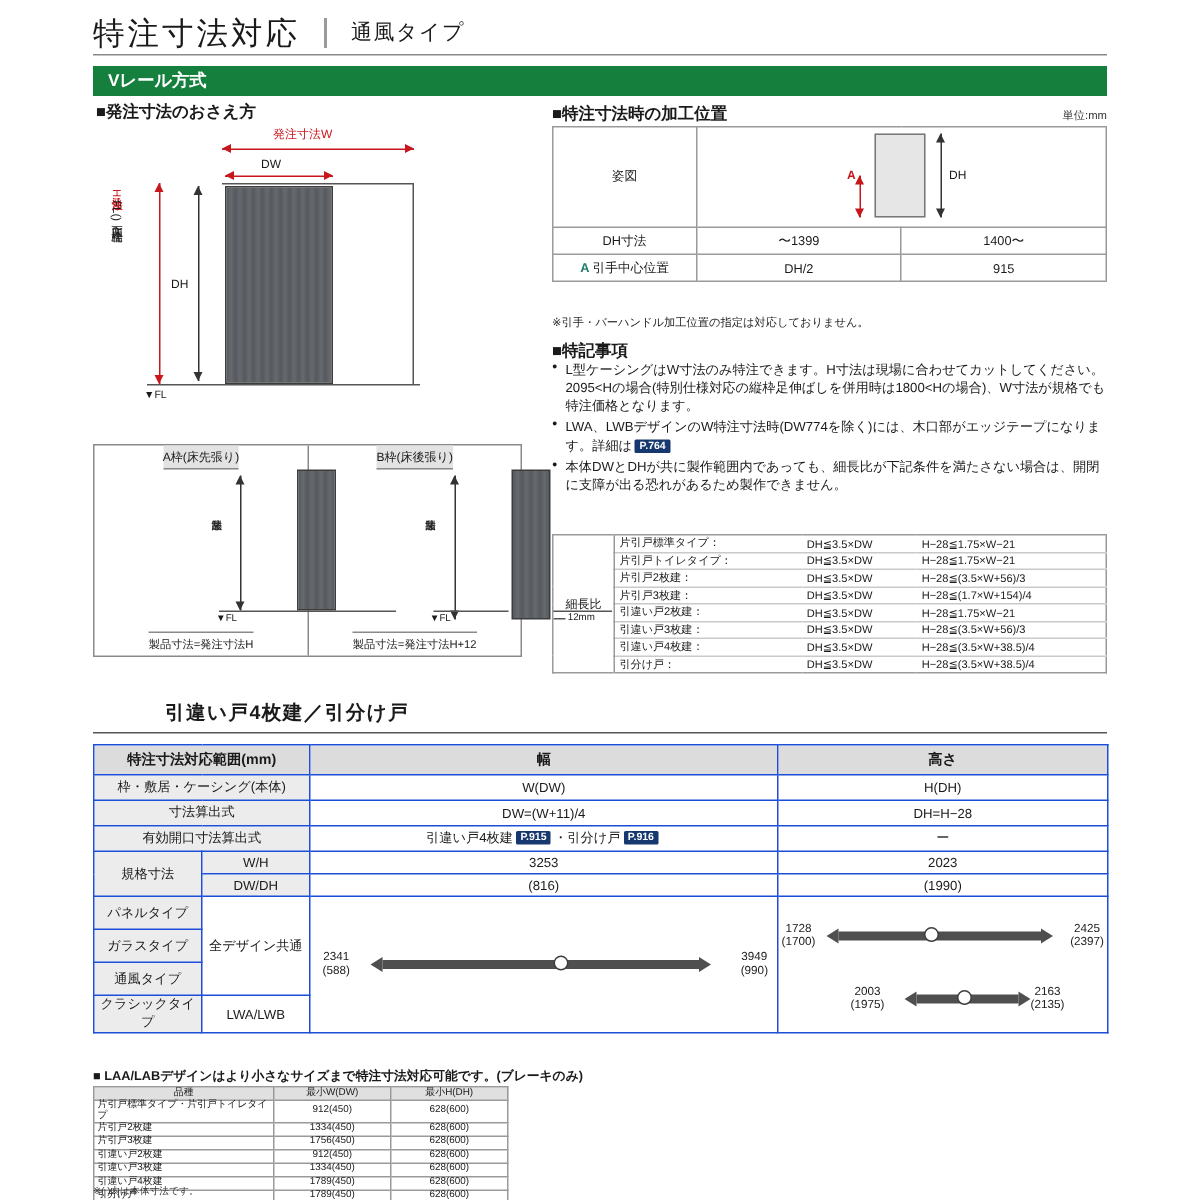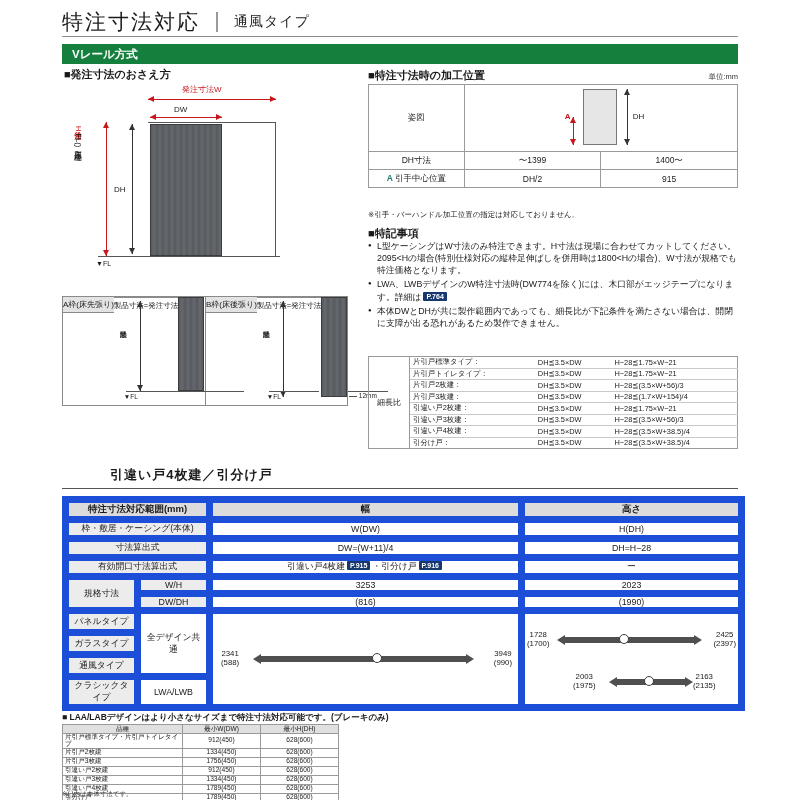--- a/index.html
+++ b/index.html
@@ -29,21 +29,21 @@
   .varrow.black::before{border-bottom-color:#333;}
   .varrow.black::after{border-top-color:#333;}
   .lbl{position:absolute;font-size:8px;line-height:1;white-space:nowrap;}
   .vtext{writing-mode:vertical-rl;text-orientation:mixed;}
   .door{background:repeating-linear-gradient(90deg,#565a5e 0px,#666a6e 3px,#565a5e 6px);border:1px solid #3c3c3c;box-sizing:border-box;}
   .thinline{position:absolute;background:#555;}
   
   .order-diagram{position:absolute;left:70px;top:86px;width:282px;height:202px;}
   
   .frames-block{position:absolute;left:62px;top:296px;width:284px;border:1px solid #8a8a8a;display:grid;grid-template-columns:1fr 1fr;font-size:8px;}
-  .frame-col{display:flex;flex-direction:row;}
+  .frame-col{display:flex;flex-direction:column;align-items:center;}
   .frame-col + .frame-col{border-left:1px solid #8a8a8a;}
   .frame-head{height:15px;line-height:15px;text-align:center;background:#e3e3e3;border-bottom:1px solid #8a8a8a;font-size:8px;}
   .frame-body{position:relative;height:108px;}
   .frame-foot{height:15px;line-height:15px;text-align:center;border-top:1px solid #8a8a8a;font-size:7.5px;}
   
   table{border-collapse:collapse;}
   .mtable{position:absolute;left:368px;top:84px;width:370px;font-size:8.5px;}
   .mtable th,.mtable td{border:1px solid #9a9a9a;padding:0 3px;height:17px;}
   .mtable th{background:#e0e0e0;font-weight:normal;}
   .mtable .figrow td{height:66px;padding:0;}
@@ -58,21 +58,21 @@
   
   .stable{position:absolute;left:368px;top:356px;width:370px;font-size:7.4px;border:1px solid #9a9a9a;}
   .stable td{border-top:1px solid #c9c9c9;padding:0 3px;height:10.5px;white-space:nowrap;}
   .stable tr:first-child td{border-top:none;}
   .stable .slabel{border-right:1px solid #9a9a9a;text-align:center;width:34px;font-size:8px;}
   
   .sec2-title{position:absolute;left:62px;top:466px;font-size:13px;font-weight:bold;letter-spacing:1px;margin-left:48px;}
   .sec2-rule{position:absolute;left:62px;top:488px;width:676px;border-top:1px solid #555;}
   
   .main-table{position:absolute;left:62px;top:496px;width:676px;font-size:8.8px;table-layout:fixed;}
-  .main-table th,.main-table td{border:7px solid #1d4ed8;padding:0 3px;overflow:hidden;}
+  .main-table th,.main-table td{border:1px solid #1d4ed8;padding:0 3px;overflow:hidden;}
   .main-table th{background:#dcdcdc;font-size:9.5px;}
   .main-table td.stub{background:#ececec;text-align:center;}
   .h20{height:20px;} .h17{height:17px;} .h15{height:15px;} .h22{height:22px;}
   .barcell{padding:0 !important;vertical-align:top;}
   .bararea{position:relative;height:90px;}
   .range-bar{position:absolute;height:6px;background:#4f4f4f;}
   .range-bar::before{content:"";position:absolute;left:-8px;top:-2px;border-top:5px solid transparent;border-bottom:5px solid transparent;border-right:8px solid #4f4f4f;}
   .range-bar::after{content:"";position:absolute;right:-8px;top:-2px;border-top:5px solid transparent;border-bottom:5px solid transparent;border-left:8px solid #4f4f4f;}
   .range-circle{position:absolute;width:10px;height:10px;border-radius:50%;background:#fff;border:1.5px solid #3e3e3e;top:-3.5px;box-sizing:border-box;}
   .range-lbl{position:absolute;font-size:7.8px;line-height:1.15;text-align:center;transform:translateY(-50%);}

